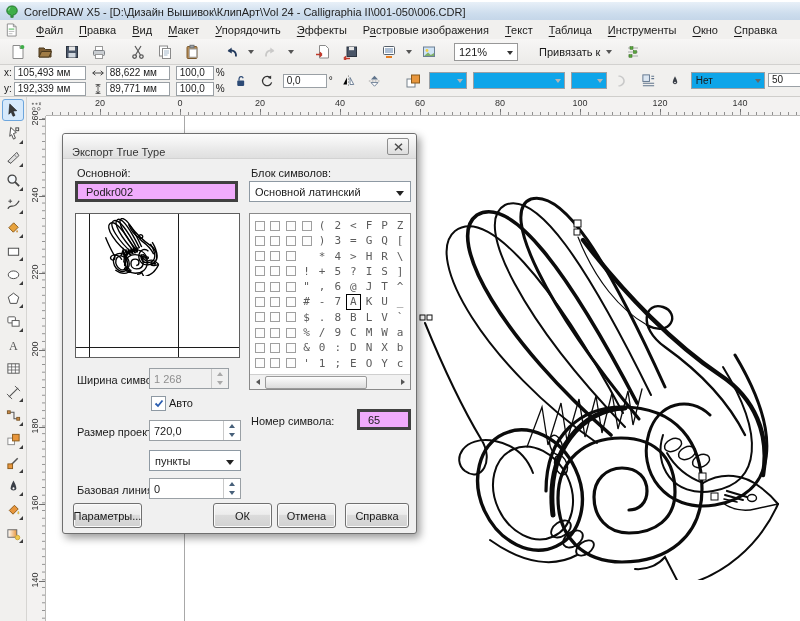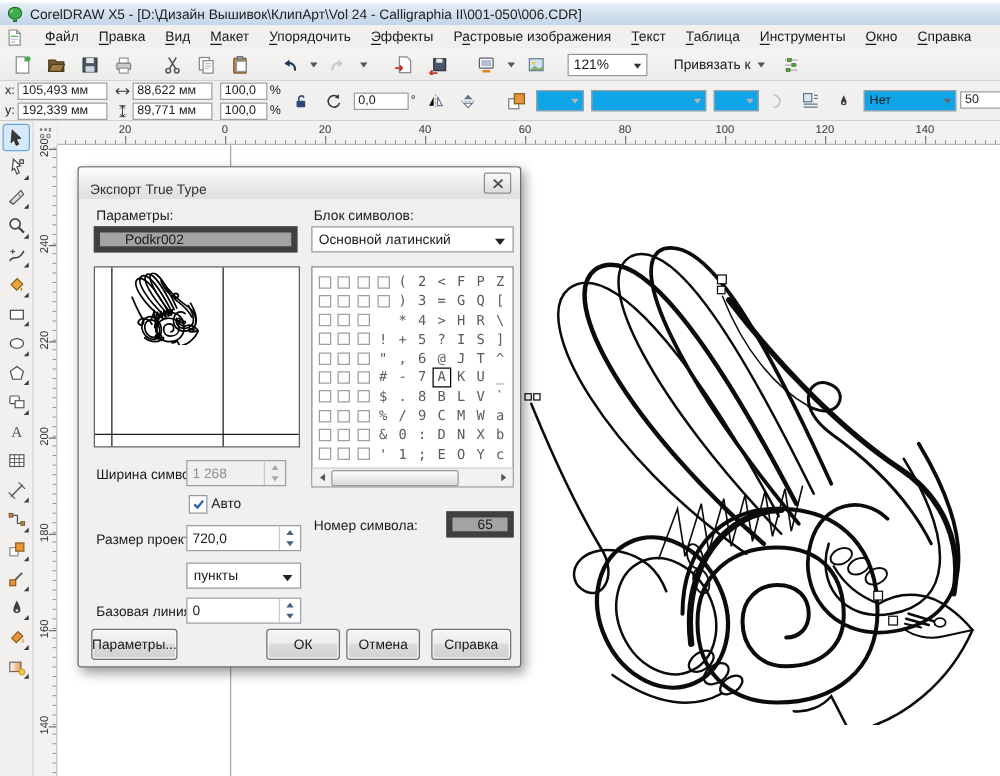--- a/index.html
+++ b/index.html
@@ -82,22 +82,22 @@
   
   .dlg{position:absolute;left:16px;top:17px;width:353px;height:399px;background:#f0f0f0;
     border:1px solid #6f6f6f;border-radius:3px;box-shadow:3px 4px 9px rgba(0,0,0,.40);z-index:10;}
   .dlg-tb{position:absolute;left:0;top:0;right:0;height:24px;border-radius:3px 3px 0 0;
     background:linear-gradient(#fdfdfd,#e7e7e7 70%,#dfdfdf);border-bottom:1px solid #d2d2d2;
     display:flex;align-items:flex-end;padding-left:9px;font-size:11px;color:#333;}
   .dlg-close{position:absolute;right:7px;top:4px;width:20px;height:15px;
     background:linear-gradient(#f8f8f8,#ddd);border:1px solid #8e8e8e;border-radius:2px;
     display:flex;align-items:center;justify-content:center;}
   .lbl{position:absolute;font-size:11px;color:#1a1a1a;white-space:nowrap;}
-  .tin{position:absolute;background:#a3a3a3;border:5px solid #404040;font-size:11px;
-    display:flex;align-items:center;padding-left:20px;box-sizing:border-box;}
+  .tin{position:absolute;background:#f0abfc;border:3px solid #404040;font-size:11px;
+    display:flex;align-items:center;padding-left:8px;box-sizing:border-box;}
   .dcombo{position:absolute;background:#fff;border:1px solid #8e99a3;font-size:11px;
     display:flex;align-items:center;padding-left:5px;box-sizing:border-box;}
   .dcombo .arr{position:absolute;right:6px;top:9px;width:0;height:0;
     border-left:4px solid transparent;border-right:4px solid transparent;border-top:5px solid #222;}
   .spinf{position:absolute;border:1px solid #9aa0a5;background:#fff;display:flex;box-sizing:border-box;}
   .spinf .val{flex:1;display:flex;align-items:center;padding-left:4px;font-size:11px;}
   .spinf.dis{background:#f0f0f0;} .spinf.dis .val{color:#8f8f8f;}
   .spbtns{width:16px;display:flex;flex-direction:column;border-left:1px solid #c9c9c9;}
   .spbtns i{flex:1;display:flex;align-items:center;justify-content:center;}
   .spbtns i.up::after{content:"";border-left:3.5px solid transparent;border-right:3.5px solid transparent;
@@ -714,21 +714,21 @@
     <div class="dlg">
       <div class="dlg-tb">
         <span>Экспорт True Type</span>
       </div>
       <span class="dlg-close">
         <svg width="9" height="8" viewBox="0 0 9 8">
             <path d="M1 .7 L8 7.3 M8 .7 L1 7.3" stroke="#4c4c4c" stroke-width="1.5"></path>
           </svg>
       </span>
 
-      <span class="lbl" style="left:14px;top:33px">Параметры:</span>
+      <span class="lbl" style="left:14px;top:33px">Основной:</span>
       <div class="tin" style="left:12px;top:47px;width:163px;height:21px">Podkr002</div>
 
       <div class="prev">
         <div class="vl" style="left:13px"></div>
         <div class="vl" style="left:102px"></div>
         <div class="hl" style="bottom:9px"></div>
         <svg id="prev-glyph" viewBox="0 0 385 385" width="58" height="58" style="position:absolute;left:28px;top:4px">
 
         <path d="M182 248 C70 170 8 62 40 36 C72 12 136 84 208 218" stroke-width="9" stroke="#000" fill="none"></path>
         <path d="M196 240 C90 148 28 44 62 20 C96 0 152 74 222 208" stroke-width="9" stroke="#000" fill="none"></path>

